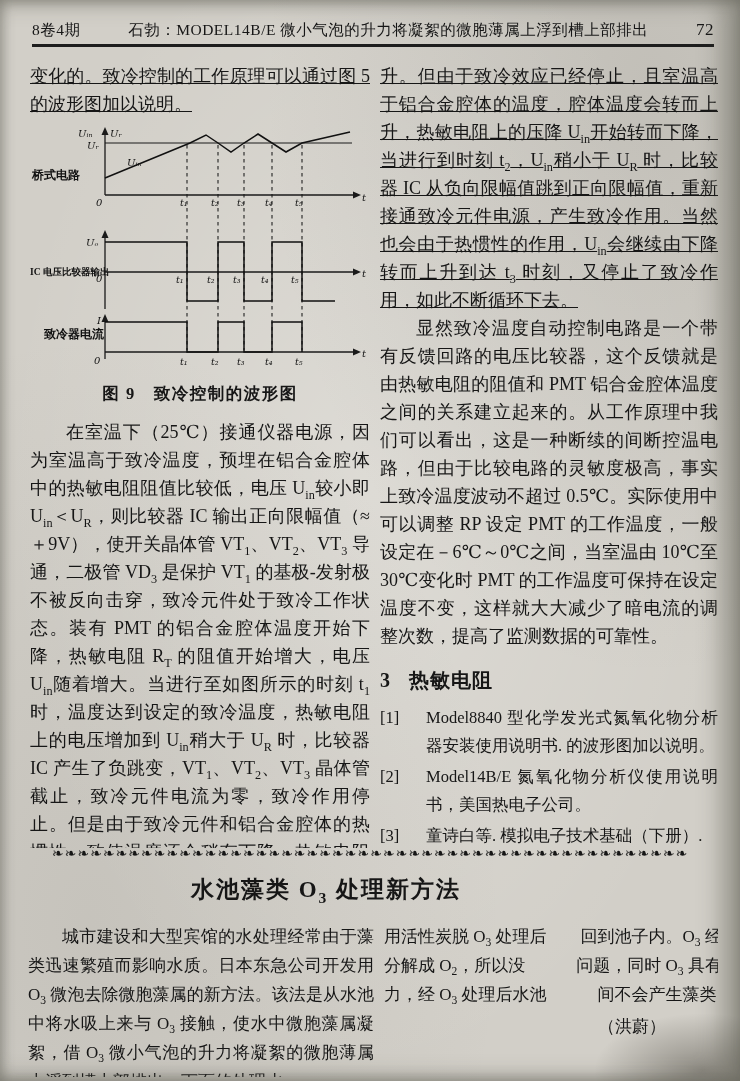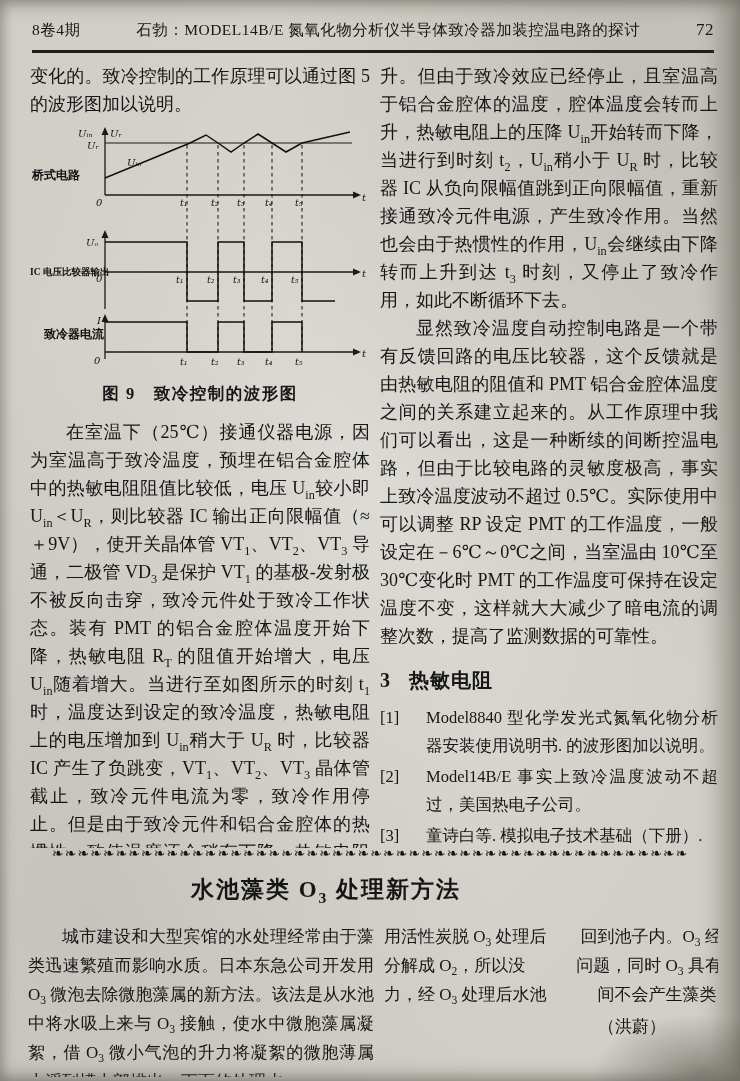--- a/index.html
+++ b/index.html
@@ -13,32 +13,32 @@
     font-family:"Liberation Serif","DejaVu Serif",serif;
     color:#161616;
   }
   .vignette{position:absolute;inset:0;pointer-events:none;z-index:50;
     box-shadow:inset -18px 0 24px rgba(70,68,58,.42), inset 4px 3px 12px rgba(70,68,58,.28), inset 0 -5px 12px rgba(70,68,58,.20);}
   .smudge-br{position:absolute;right:0;bottom:0;width:150px;height:70px;z-index:40;pointer-events:none;
     background:radial-gradient(ellipse at 75% 85%, rgba(78,75,66,.50), transparent 68%);}
   .page-header{
     position:absolute;top:20px;left:32px;right:26px;
     display:flex;align-items:baseline;gap:24px;
-    border-bottom:3px solid #1d1d1d;padding-bottom:9px;
+    border-bottom:3px solid #1d1d1d;padding-bottom:3px;
     font-size:15.5px;letter-spacing:.5px;
   }
   .page-header .issue{flex:none;}
   .page-header .rtitle{flex:1;text-align:center;font-size:15.5px;}
   .page-header .pageno{flex:none;font-size:17px;}
   .col{position:absolute;top:62px;width:340px;height:786px;overflow:hidden;
     font-size:18px;line-height:28px;text-align:justify;text-justify:inter-ideograph;}
   .col-left{left:30px;}
   .col-right{left:380px;width:338px;}
   .col p{margin:0;text-indent:2em;}
-  .col p.noindent{text-indent:0;}
+  .col p.noindent{text-indent:0;text-decoration:underline;}
   .figure-wrap{margin:6px 0 0 0;}
   .fig-caption{text-align:center;font-size:16.5px;font-weight:700;letter-spacing:1.5px;
     margin:4px 0 10px;text-indent:0;}
   svg{display:block;}
   .fline{stroke:#1a1a1a;stroke-width:1.3;fill:none;}
   .fthin{stroke:#1a1a1a;stroke-width:1;fill:none;}
   .fwave{stroke:#111;stroke-width:1.5;fill:none;}
   .fdash{stroke:#222;stroke-width:1.1;fill:none;stroke-dasharray:3.5 3.5;}
   .farrow{fill:#1a1a1a;stroke:none;}
   .fmath{font:italic 10px "DejaVu Serif",serif;fill:#141414;}
@@ -61,21 +61,21 @@
   .a2-col p{margin:0;text-indent:2em;}
   .a2-line{white-space:nowrap;}
   .signature{text-align:right;padding-right:52px;margin-top:3px;}
   sub{font-size:68%;line-height:0;}
 </style>
 </head>
 <body>
 
 <div class="page-header">
   <span class="issue">8卷4期</span>
-  <span class="rtitle">石勃：MODEL14B/E 氮氧化物分析仪半导体致冷器加装控温电路的探讨</span>
+  <span class="rtitle">石勃：MODEL14B/E 微小气泡的升力将凝絮的微胞薄属上浮到槽上部排出</span>
   <span class="pageno">72</span>
 </div>
 
 <div class="col col-left">
   <p class="noindent">变化的。致冷控制的工作原理可以通过图 5 的波形图加以说明。</p>
 
   <div class="figure-wrap">
     <svg width="345" height="252" viewBox="0 0 345 252">
 
       <path class="fdash" d="M157,21 V226"></path>
@@ -146,21 +146,21 @@
   <div class="refs-heading">
     <span class="num">3</span><span>热敏电阻</span>
   </div>
 
   <div class="ref">
     <span class="marker">[1]</span>
     <span class="rtext">Model8840 型化学发光式氮氧化物分析器安装使用说明书. 的波形图加以说明。</span>
   </div>
   <div class="ref">
     <span class="marker">[2]</span>
-    <span class="rtext">Model14B/E 事实上致冷温度波动不超过，美国热电子公司。</span>
+    <span class="rtext">Model14B/E 氮氧化物分析仪使用说明书，美国热电子公司。</span>
   </div>
   <div class="ref">
     <span class="marker">[3]</span>
     <span class="rtext">童诗白等. 模拟电子技术基础（下册）.<br>1981。</span>
   </div>
 
 </div>
 
 <div class="divider">❧❧❧❧❧❧❧❧❧❧❧❧❧❧❧❧❧❧❧❧❧❧❧❧❧❧❧❧❧❧❧❧❧❧❧❧❧❧❧❧❧❧❧❧❧❧❧❧❧❧</div>
 

